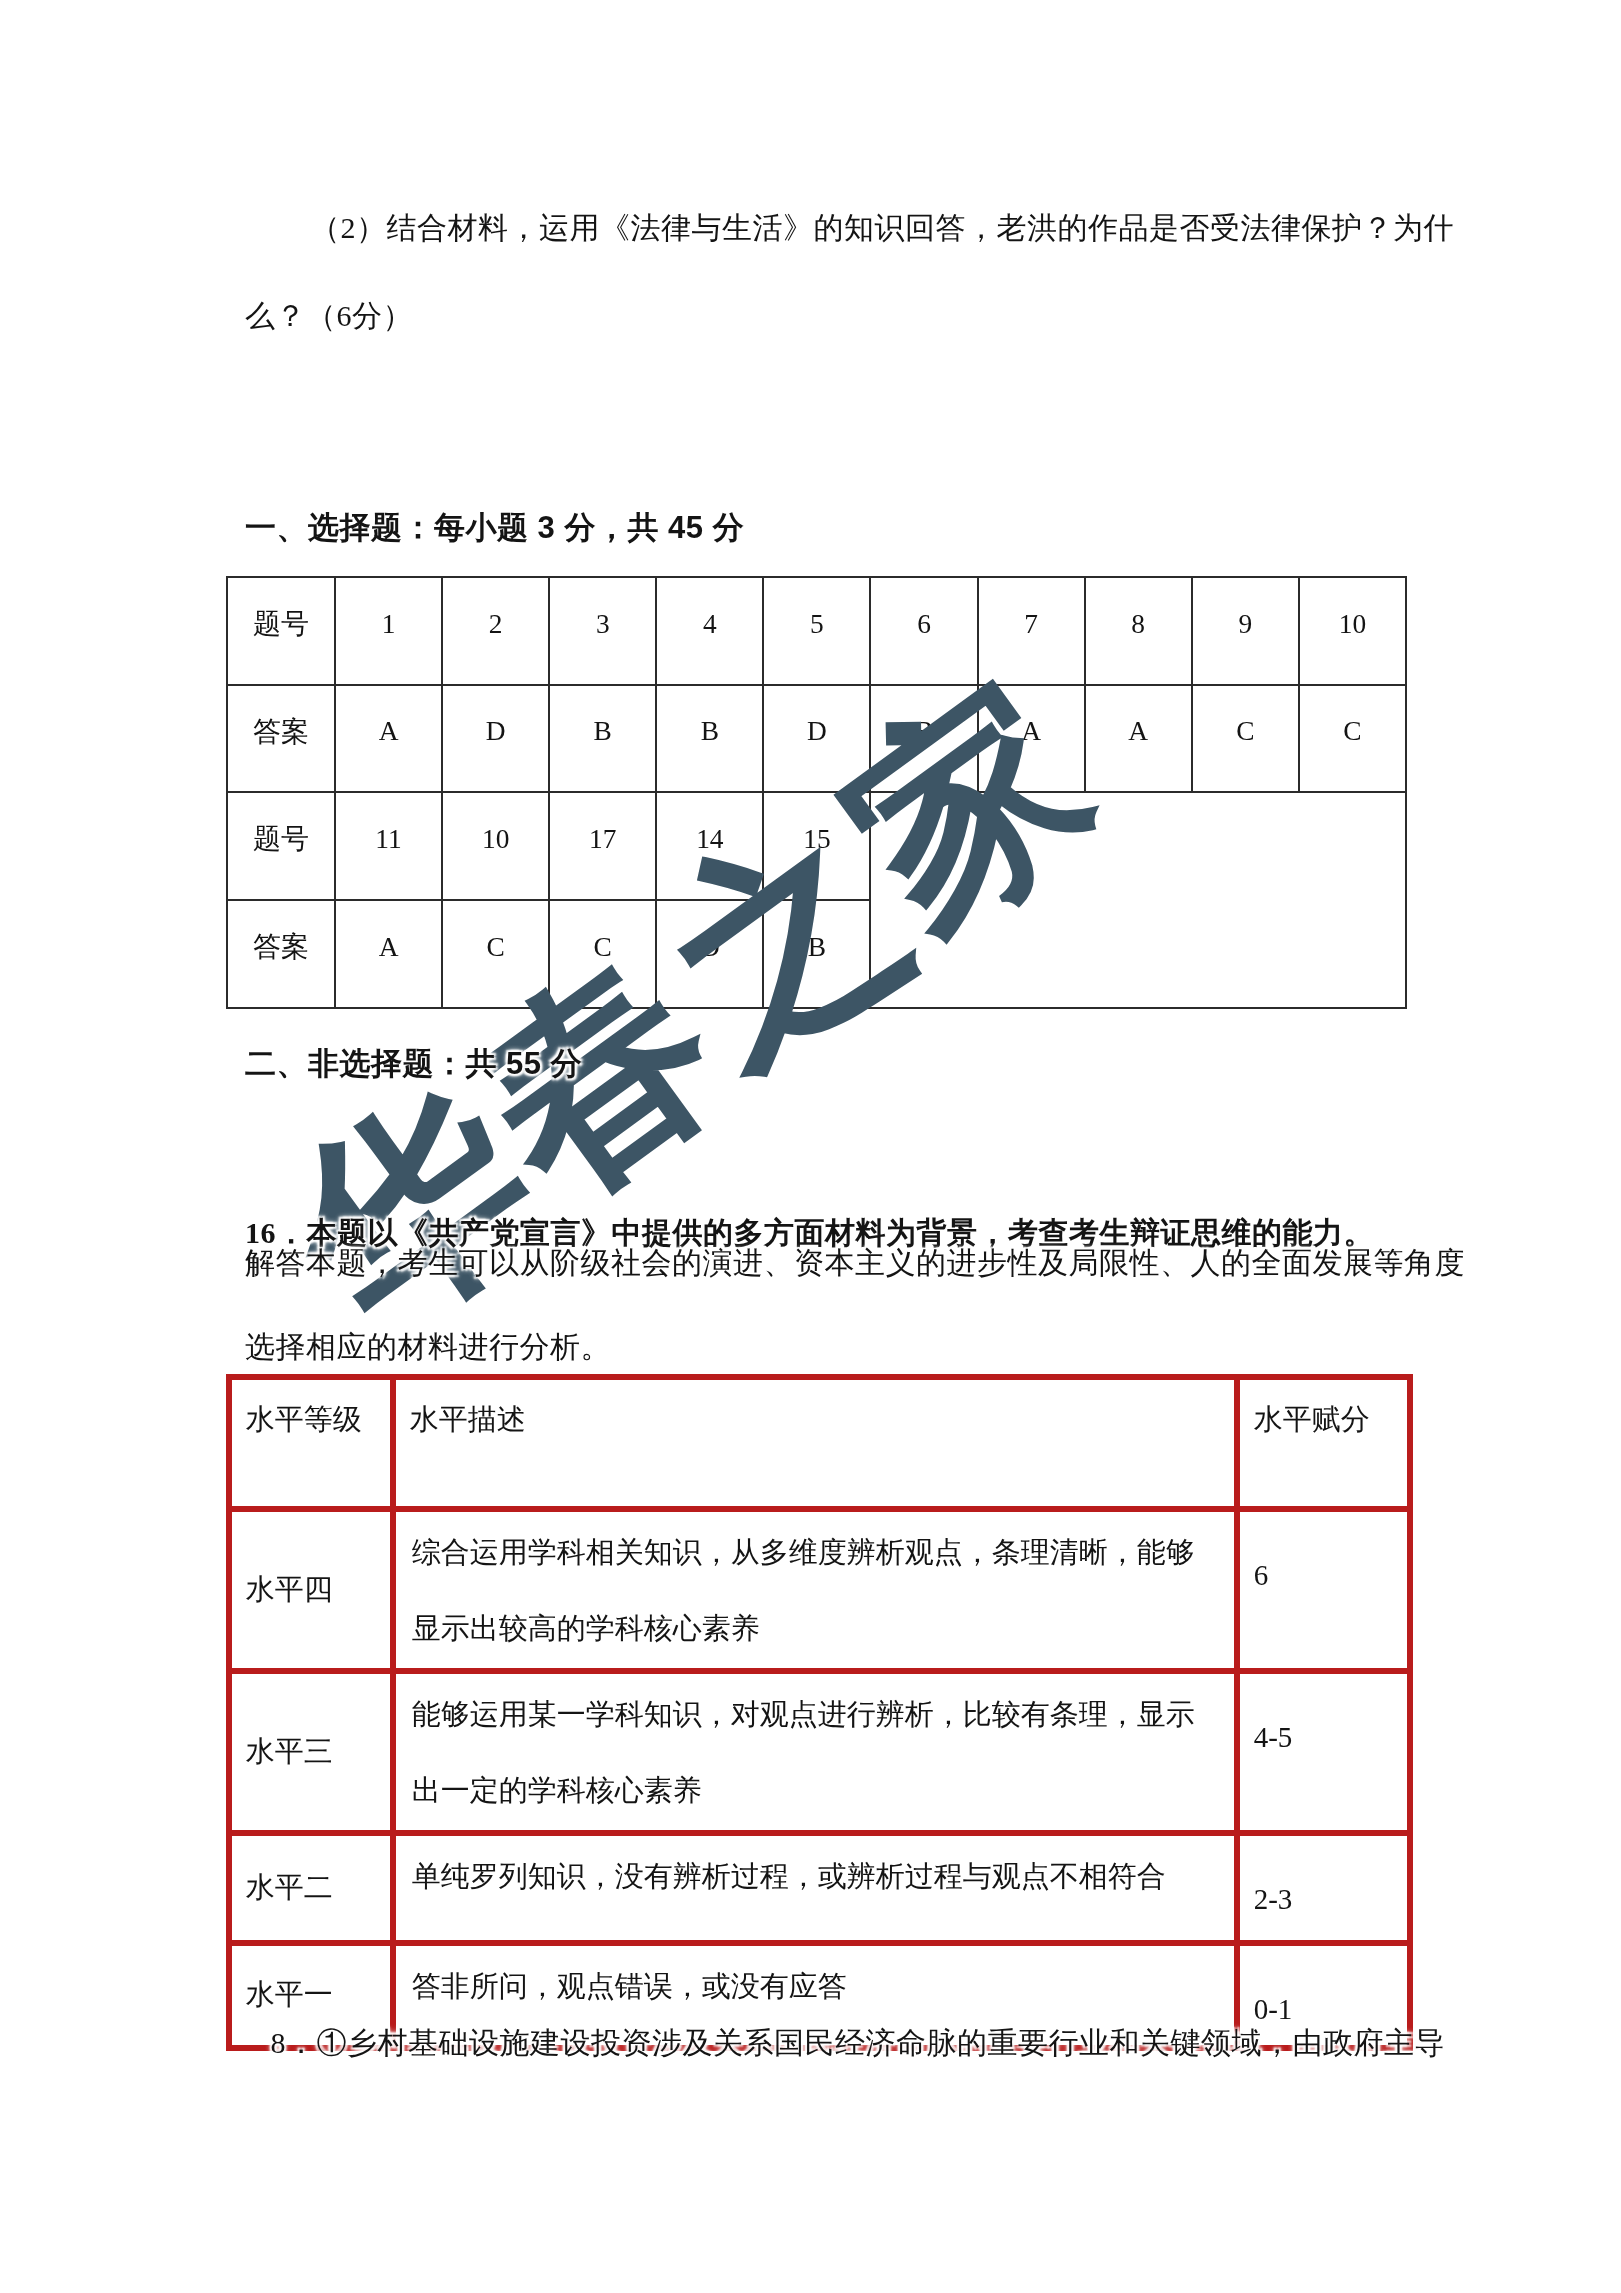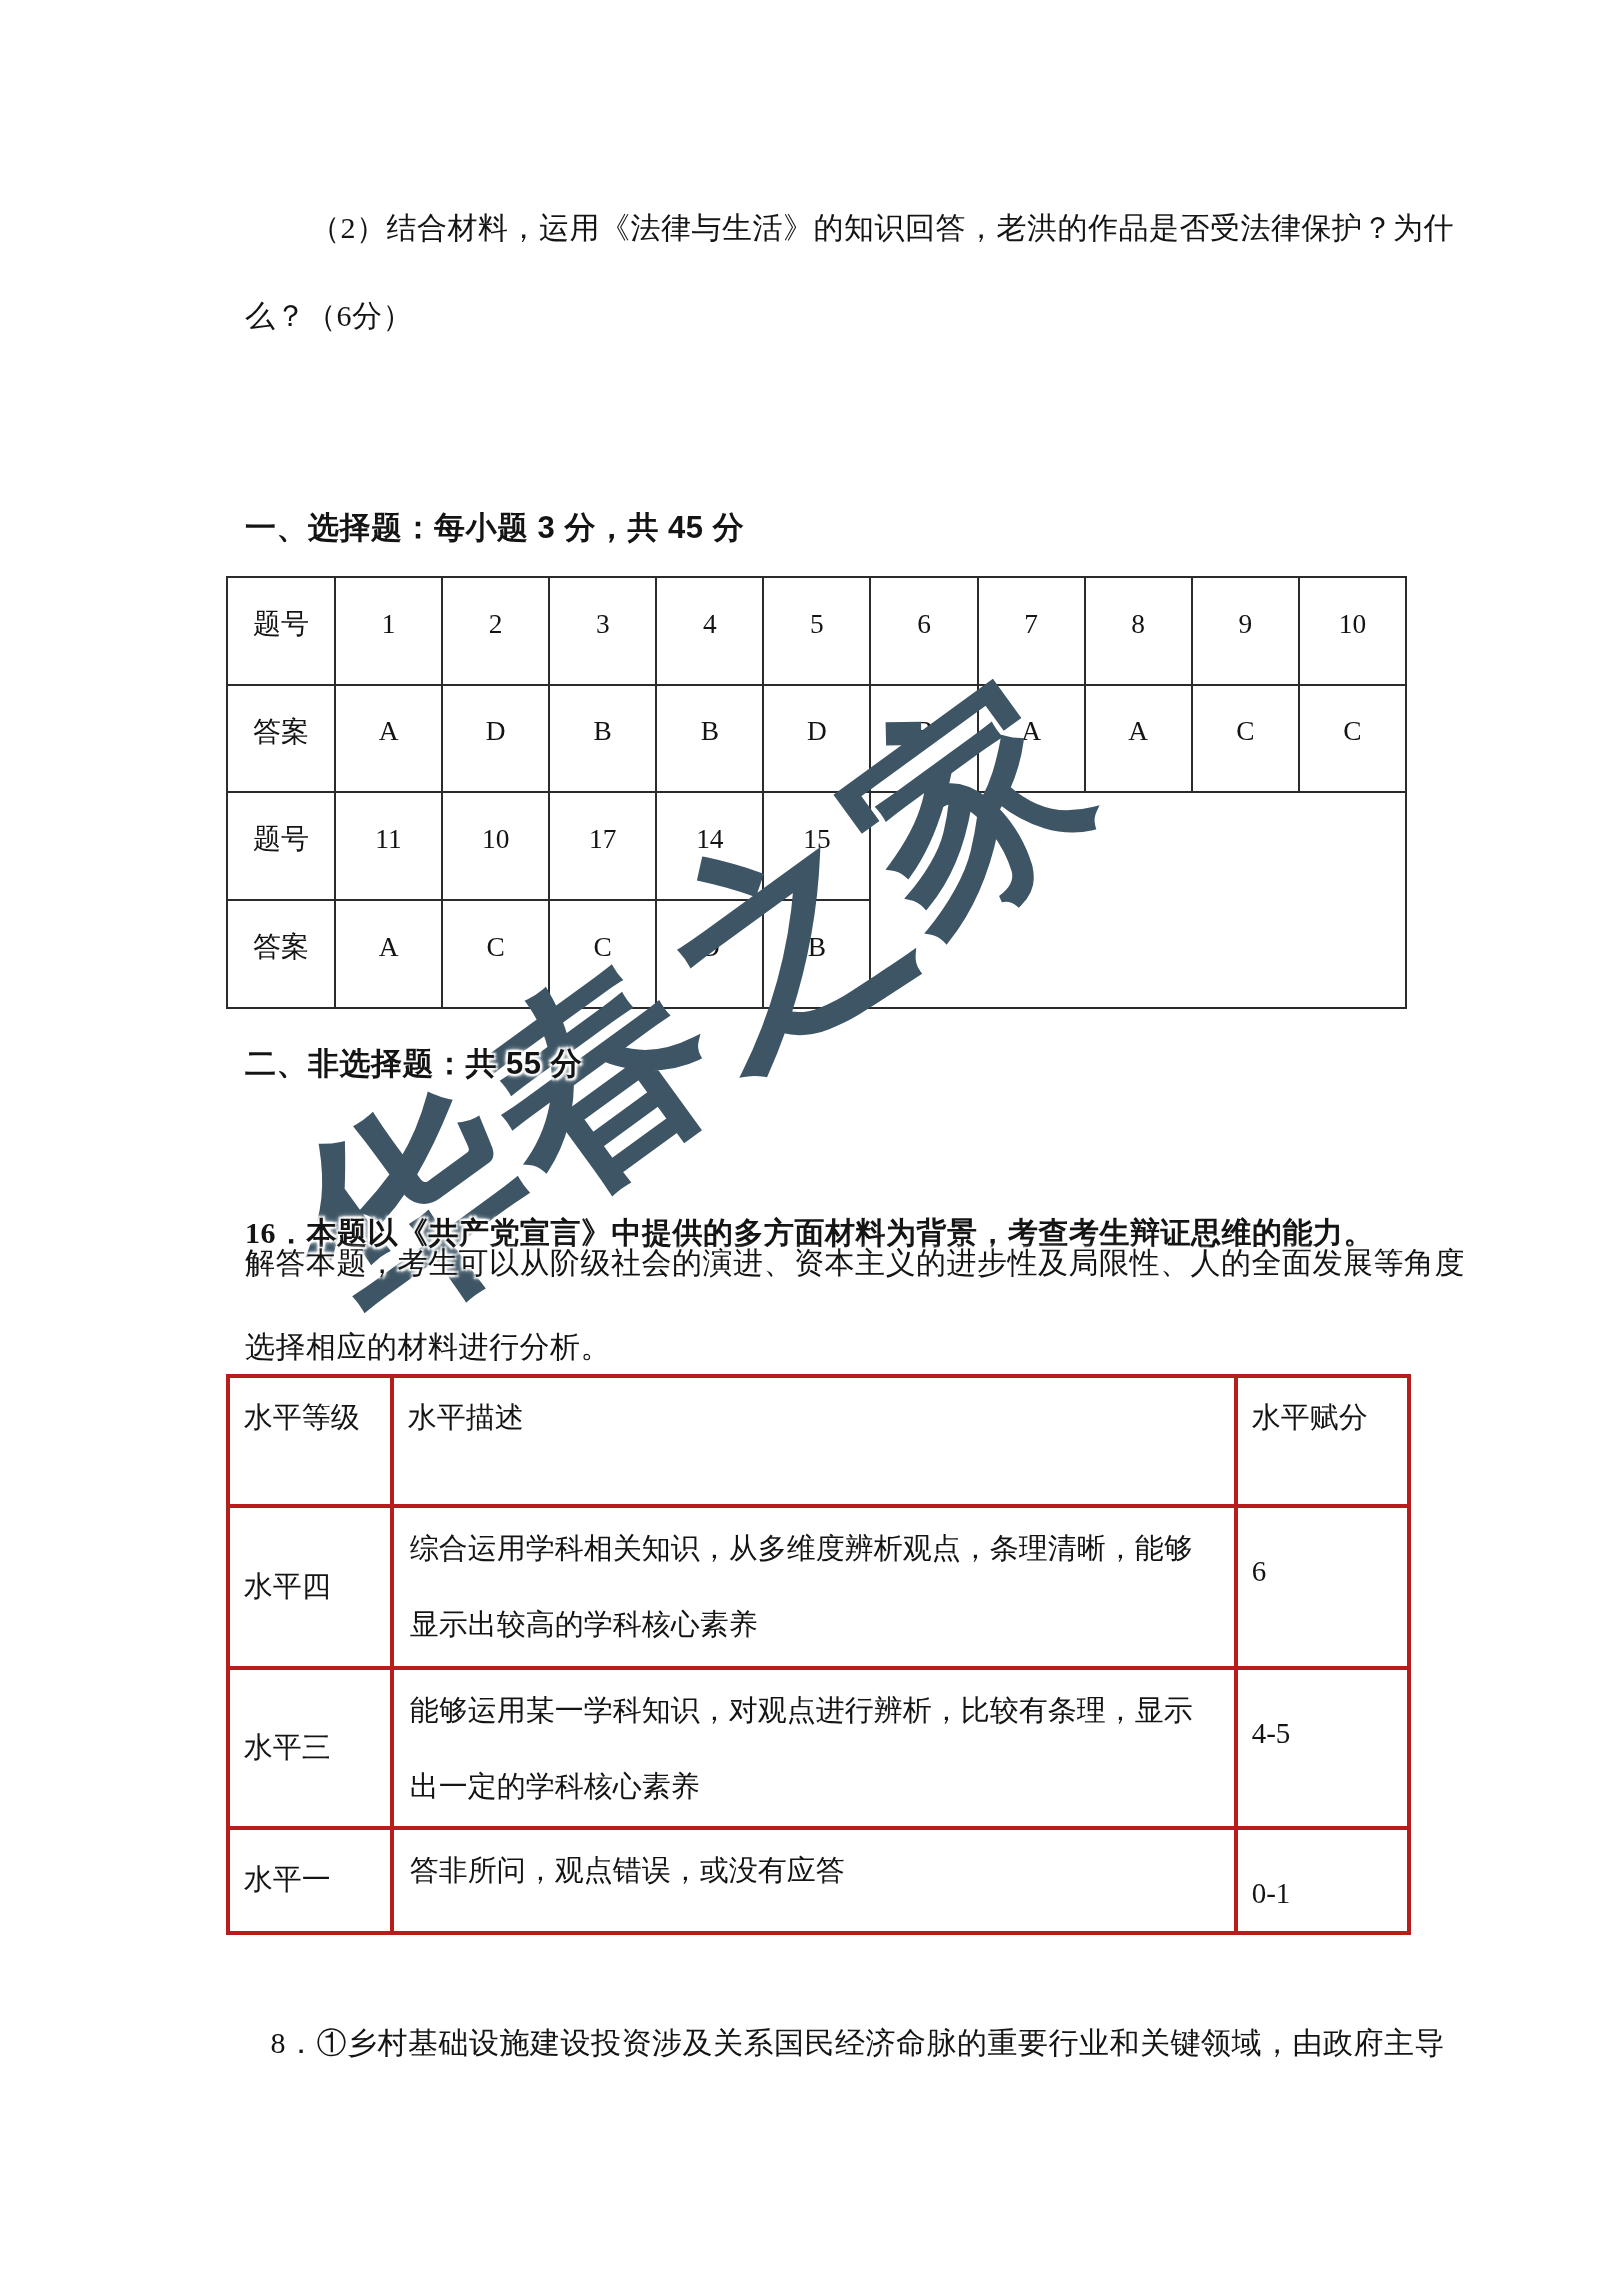--- a/index.html
+++ b/index.html
@@ -77,21 +77,21 @@
     position:absolute;
     left:226px;
     top:1362px;
     width:1181px;
     border-collapse:collapse;
     table-layout:fixed;
     z-index:2;
     border:2.9px solid #2b2b2b;
   }
   table.rubric td{
-    border:4px solid #b91c1c;
+    border:6px solid #b91c1c;
     font-size:29px;
     word-break:break-all;
   }
   table.rubric tr.hdr td{
     vertical-align:top;
     padding:19.6px 13.7px 0 13.7px;
     height:106px;
     text-align:left;
   }
   td.level{
@@ -210,20 +210,25 @@
     <tr class="r-four">
       <td class="level">水平四</td>
       <td class="desc">综合运用学科相关知识，从多维度辨析观点，条理清晰，能够显示出较高的学科核心素养</td>
       <td class="score">6</td>
     </tr>
     <tr class="r-three">
       <td class="level">水平三</td>
       <td class="desc">能够运用某一学科知识，对观点进行辨析，比较有条理，显示出一定的学科核心素养</td>
       <td class="score">4-5</td>
     </tr>
+    <tr class="r-two">
+      <td class="level">水平二</td>
+      <td class="desc">单纯罗列知识，没有辨析过程，或辨析过程与观点不相符合</td>
+      <td class="score">2-3</td>
+    </tr>
     <tr class="r-one">
       <td class="level">水平一</td>
       <td class="desc">答非所问，观点错误，或没有应答</td>
       <td class="score">0-1</td>
     </tr>
   </tbody>
     </table>
 
   <div class="textline indent1" style="left:245px;top:2009px;">8．①乡村基础设施建设投资涉及关系国民经济命脉的重要行业和关键领域，由政府主导</div>
 

